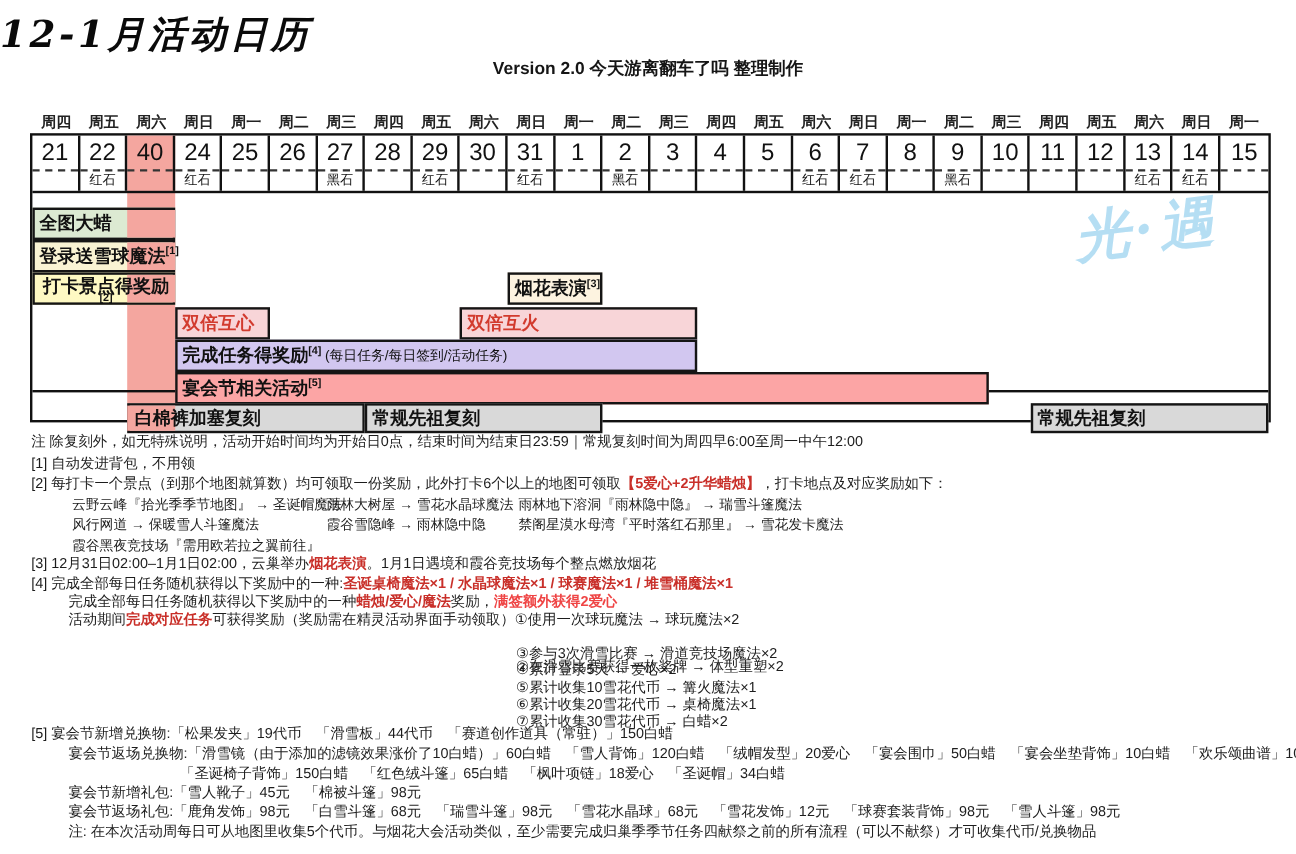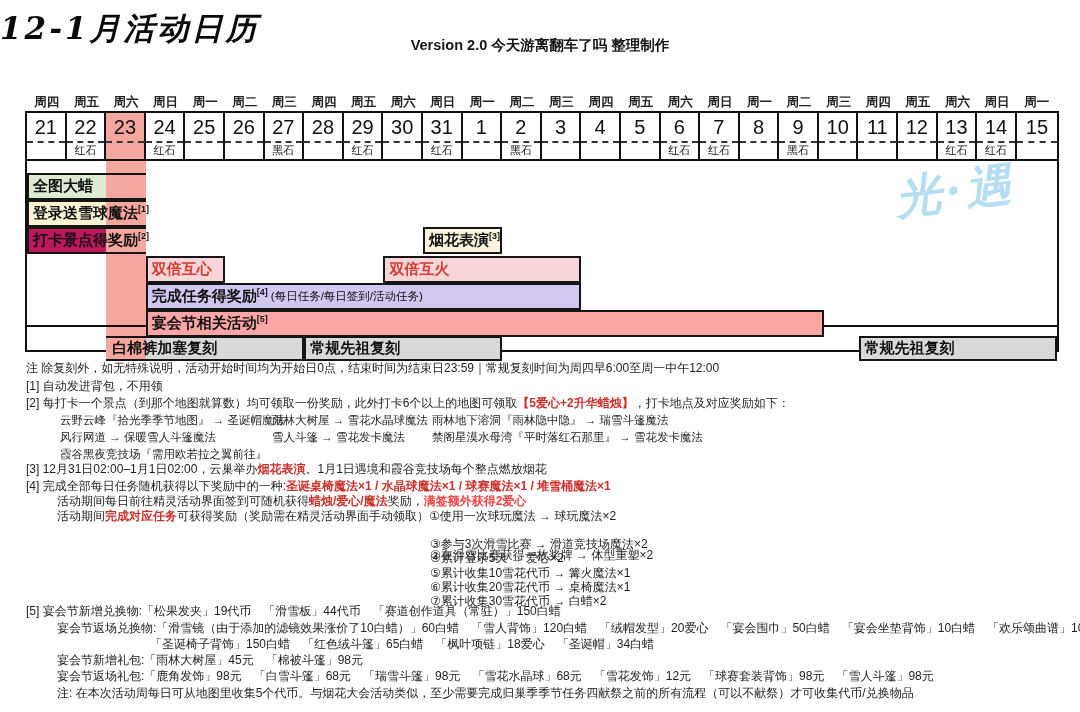--- a/index.html
+++ b/index.html
@@ -1,21 +1,21 @@
 <!DOCTYPE html>
 <html><head>
 <meta charset="utf-8">
 <style>
   html,body{margin:0;padding:0;background:#eee;}
   .page{position:relative;width:1080px;height:712px;background:#ffffff;overflow:hidden;
         font-family:"Liberation Sans","DejaVu Sans",sans-serif;color:#111;}
   .title{position:absolute;top:8px;left:0;width:1080px;text-align:left;
          font-family:"DejaVu Serif","Liberation Serif",serif;font-style:italic;
          font-weight:bold;font-size:31px;letter-spacing:3px;color:#0a0a0a;}
-  .subtitle{position:absolute;top:36px;left:0;width:1080px;text-align:center;
+  .subtitle{position:absolute;top:48px;left:0;width:1080px;text-align:center;
             font-size:14.5px;font-weight:600;color:#151515;}
   .weekday-row{position:absolute;left:27px;top:94px;width:1030px;display:flex;}
   .wd{flex:0 0 39.6px;text-align:center;font-size:12.5px;font-weight:600;color:#222;}
   .calendar{position:absolute;left:25px;top:111px;width:1034px;height:241px;
             border:2px solid #111;box-sizing:border-box;background:transparent;}
   .today-col{position:absolute;left:79.2px;top:0;bottom:0;width:39.6px;z-index:0;}
   .date-row{position:relative;display:flex;height:48px;border-bottom:2px solid #111;
             box-sizing:border-box;z-index:2;}
   .day-cell{flex:0 0 39.6px;box-sizing:border-box;border-right:2px solid #111;
             display:flex;flex-direction:column;background:transparent;}
@@ -88,21 +88,21 @@
     <div class="date-row" id="date-row">
         <div class="day-cell">
           <div class="day-num">21</div>
           <div class="day-stone"></div>
         </div>
         <div class="day-cell">
           <div class="day-num">22</div>
           <div class="day-stone">红石</div>
         </div>
         <div class="day-cell">
-          <div class="day-num">23</div>
+          <div class="day-num">40</div>
           <div class="day-stone"></div>
         </div>
         <div class="day-cell">
           <div class="day-num">24</div>
           <div class="day-stone">红石</div>
         </div>
         <div class="day-cell">
           <div class="day-num">25</div>
           <div class="day-stone"></div>
         </div>
@@ -194,21 +194,21 @@
     <div class="bar-layer" id="bar-layer">
         <div class="bar" style="left: 0px; width: 118.8px; top: 49px; height: 27px; background: rgb(220, 234, 210);">
           <div class="today-overlay" style="left: 77.2px; width: 39.6px; background: rgb(244, 166, 159);"></div>
           <span class="bar-label">全图大蜡</span>
         </div>
         <div class="bar" style="left: 0px; width: 118.8px; top: 76px; height: 27px; background: rgb(249, 243, 211);">
           <div class="today-overlay" style="left: 77.2px; width: 39.6px; background: rgb(244, 166, 159);"></div>
           <span class="bar-label">登录送雪球魔法</span>
           <sup>[1]</sup>
         </div>
-        <div class="bar" style="left: 0px; width: 118.8px; top: 103px; height: 27px; background: #be185d;">
+        <div class="bar" style="left: 0px; width: 118.8px; top: 103px; height: 27px; background: #fef9c3; flex-direction: column;">
           <div class="today-overlay" style="left: 77.2px; width: 39.6px; background: rgb(244, 166, 159);"></div>
           <span class="bar-label">打卡景点得奖励</span>
           <sup>[2]</sup>
         </div>
         <div class="bar" style="left: 396px; width: 79.2px; top: 103px; height: 27px; background: rgb(253, 243, 224);">
           <span class="bar-label">烟花表演</span>
           <sup>[3]</sup>
         </div>
         <div class="bar" style="left: 118.8px; width: 79.2px; top: 132px; height: 27px; background: rgb(248, 213, 216); color: rgb(210, 59, 46);">
           <span class="bar-label">双倍互心</span>
@@ -237,36 +237,36 @@
         </div>
       </div>
   </div>
 
   <div class="notes">
     <div class="nl" style="top:361px;left:26px;">注 除复刻外，如无特殊说明，活动开始时间均为开始日0点，结束时间为结束日23:59｜常规复刻时间为周四早6:00至周一中午12:00</div>
     <div class="nl" style="top:379px;left:26px;">[1] 自动发进背包，不用领</div>
     <div class="nl" style="top:396px;left:26px;"><span>[2] 每打卡一个景点（到那个地图就算数）均可领取一份奖励，此外打卡6个以上的地图可领取</span><span class="red" style="color: rgb(201, 48, 42);">【5爱心+2升华蜡烛】</span><span>，打卡地点及对应奖励如下：</span></div>
     <div id="loc-lines">
         <div class="loc-line" style="top: 413px; left: 60px;"><span class="loc-c1">云野云峰『拾光季季节地图』 → 圣诞帽魔法</span><span class="loc-c2">雨林大树屋 → 雪花水晶球魔法</span><span class="">雨林地下溶洞『雨林隐中隐』 → 瑞雪斗篷魔法</span></div>
-        <div class="loc-line" style="top: 430px; left: 60px;"><span class="loc-c1">风行网道 → 保暖雪人斗篷魔法</span><span class="loc-c2">雪人斗篷 → 雪花发卡魔法</span><span class="">禁阁星漠水母湾『平时落红石那里』 → 雪花发卡魔法</span></div>
+        <div class="loc-line" style="top: 430px; left: 60px;"><span class="loc-c1">风行网道 → 保暖雪人斗篷魔法</span><span class="loc-c2">霞谷雪隐峰 → 雨林隐中隐</span><span class="">禁阁星漠水母湾『平时落红石那里』 → 雪花发卡魔法</span></div>
         <div class="loc-line" style="top: 447px; left: 60px;"><span class="loc-c1">霞谷黑夜竞技场『需用欧若拉之翼前往』</span><span class="loc-c2"></span><span class=""></span></div>
       </div>
     <div class="nl" style="top:462px;left:26px;"><span>[3] 12月31日02:00–1月1日02:00，云巢举办</span><span class="red" style="color: rgb(201, 48, 42);">烟花表演</span><span>。1月1日遇境和霞谷竞技场每个整点燃放烟花</span></div>
     <div class="nl" style="top:479px;left:26px;"><span>[4] 完成全部每日任务随机获得以下奖励中的一种:</span><span class="red" style="color: rgb(201, 48, 42);">圣诞桌椅魔法×1 / 水晶球魔法×1 / 球赛魔法×1 / 堆雪桶魔法×1</span></div>
-    <div class="nl" style="top:494px;left:57px;"><span>活动期间每日前往精灵活动界面签到可随机获得</span><span class="red" style="color: rgb(201, 48, 42);">蜡烛/爱心/魔法</span><span>奖励，</span><span class="red" style="color: #ef4444;">满签额外获得2爱心</span></div>
+    <div class="nl" style="top:494px;left:57px;"><span>完成全部每日任务随机获得以下奖励中的一种</span><span class="red" style="color: rgb(201, 48, 42);">蜡烛/爱心/魔法</span><span>奖励，</span><span class="red" style="color: #ef4444;">满签额外获得2爱心</span></div>
     <div class="nl" style="top:509px;left:57px;"><span>活动期间</span><span class="red" style="color: rgb(201, 48, 42);">完成对应任务</span><span>可获得奖励（奖励需在精灵活动界面手动领取）</span><span>①使用一次球玩魔法 → 球玩魔法×2</span></div>
     <div id="task-lines">
         <div class="nl" style="top: 548px; left: 430px;">②在滑雪比赛获得一枚奖牌 → 体型重塑×2</div>
         <div class="nl" style="top: 537.2px; left: 430px;">③参与3次滑雪比赛 → 滑道竞技场魔法×2</div>
         <div class="nl" style="top: 551.4px; left: 430px;">④累计登录5天 → 爱心×2</div>
         <div class="nl" style="top: 565.6px; left: 430px;">⑤累计收集10雪花代币 → 篝火魔法×1</div>
         <div class="nl" style="top: 579.8px; left: 430px;">⑥累计收集20雪花代币 → 桌椅魔法×1</div>
         <div class="nl" style="top: 594px; left: 430px;">⑦累计收集30雪花代币 → 白蜡×2</div>
       </div>
     <div class="nl" style="top:604px;left:26px;">[5] 宴会节新增兑换物:「松果发夹」19代币　「滑雪板」44代币　「赛道创作道具（常驻）」150白蜡</div>
     <div class="nl" style="top:621px;left:57px;">宴会节返场兑换物:「滑雪镜（由于添加的滤镜效果涨价了10白蜡）」60白蜡　「雪人背饰」120白蜡　「绒帽发型」20爱心　「宴会围巾」50白蜡　「宴会坐垫背饰」10白蜡　「欢乐颂曲谱」10白蜡</div>
     <div class="nl" style="top:637px;left:150px;">「圣诞椅子背饰」150白蜡　「红色绒斗篷」65白蜡　「枫叶项链」18爱心　「圣诞帽」34白蜡</div>
-    <div class="nl" style="top:653px;left:57px;">宴会节新增礼包:「雨林大树屋」45元　「棉被斗篷」98元</div>
+    <div class="nl" style="top:653px;left:57px;">宴会节新增礼包:「雪人靴子」45元　「棉被斗篷」98元</div>
     <div class="nl" style="top:669px;left:57px;">宴会节返场礼包:「鹿角发饰」98元　「白雪斗篷」68元　「瑞雪斗篷」98元　「雪花水晶球」68元　「雪花发饰」12元　「球赛套装背饰」98元　「雪人斗篷」98元</div>
     <div class="nl" style="top:686px;left:57px;">注: 在本次活动周每日可从地图里收集5个代币。与烟花大会活动类似，至少需要完成归巢季季节任务四献祭之前的所有流程（可以不献祭）才可收集代币/兑换物品</div>
   </div>
 
 </div>
 
 </body></html>

